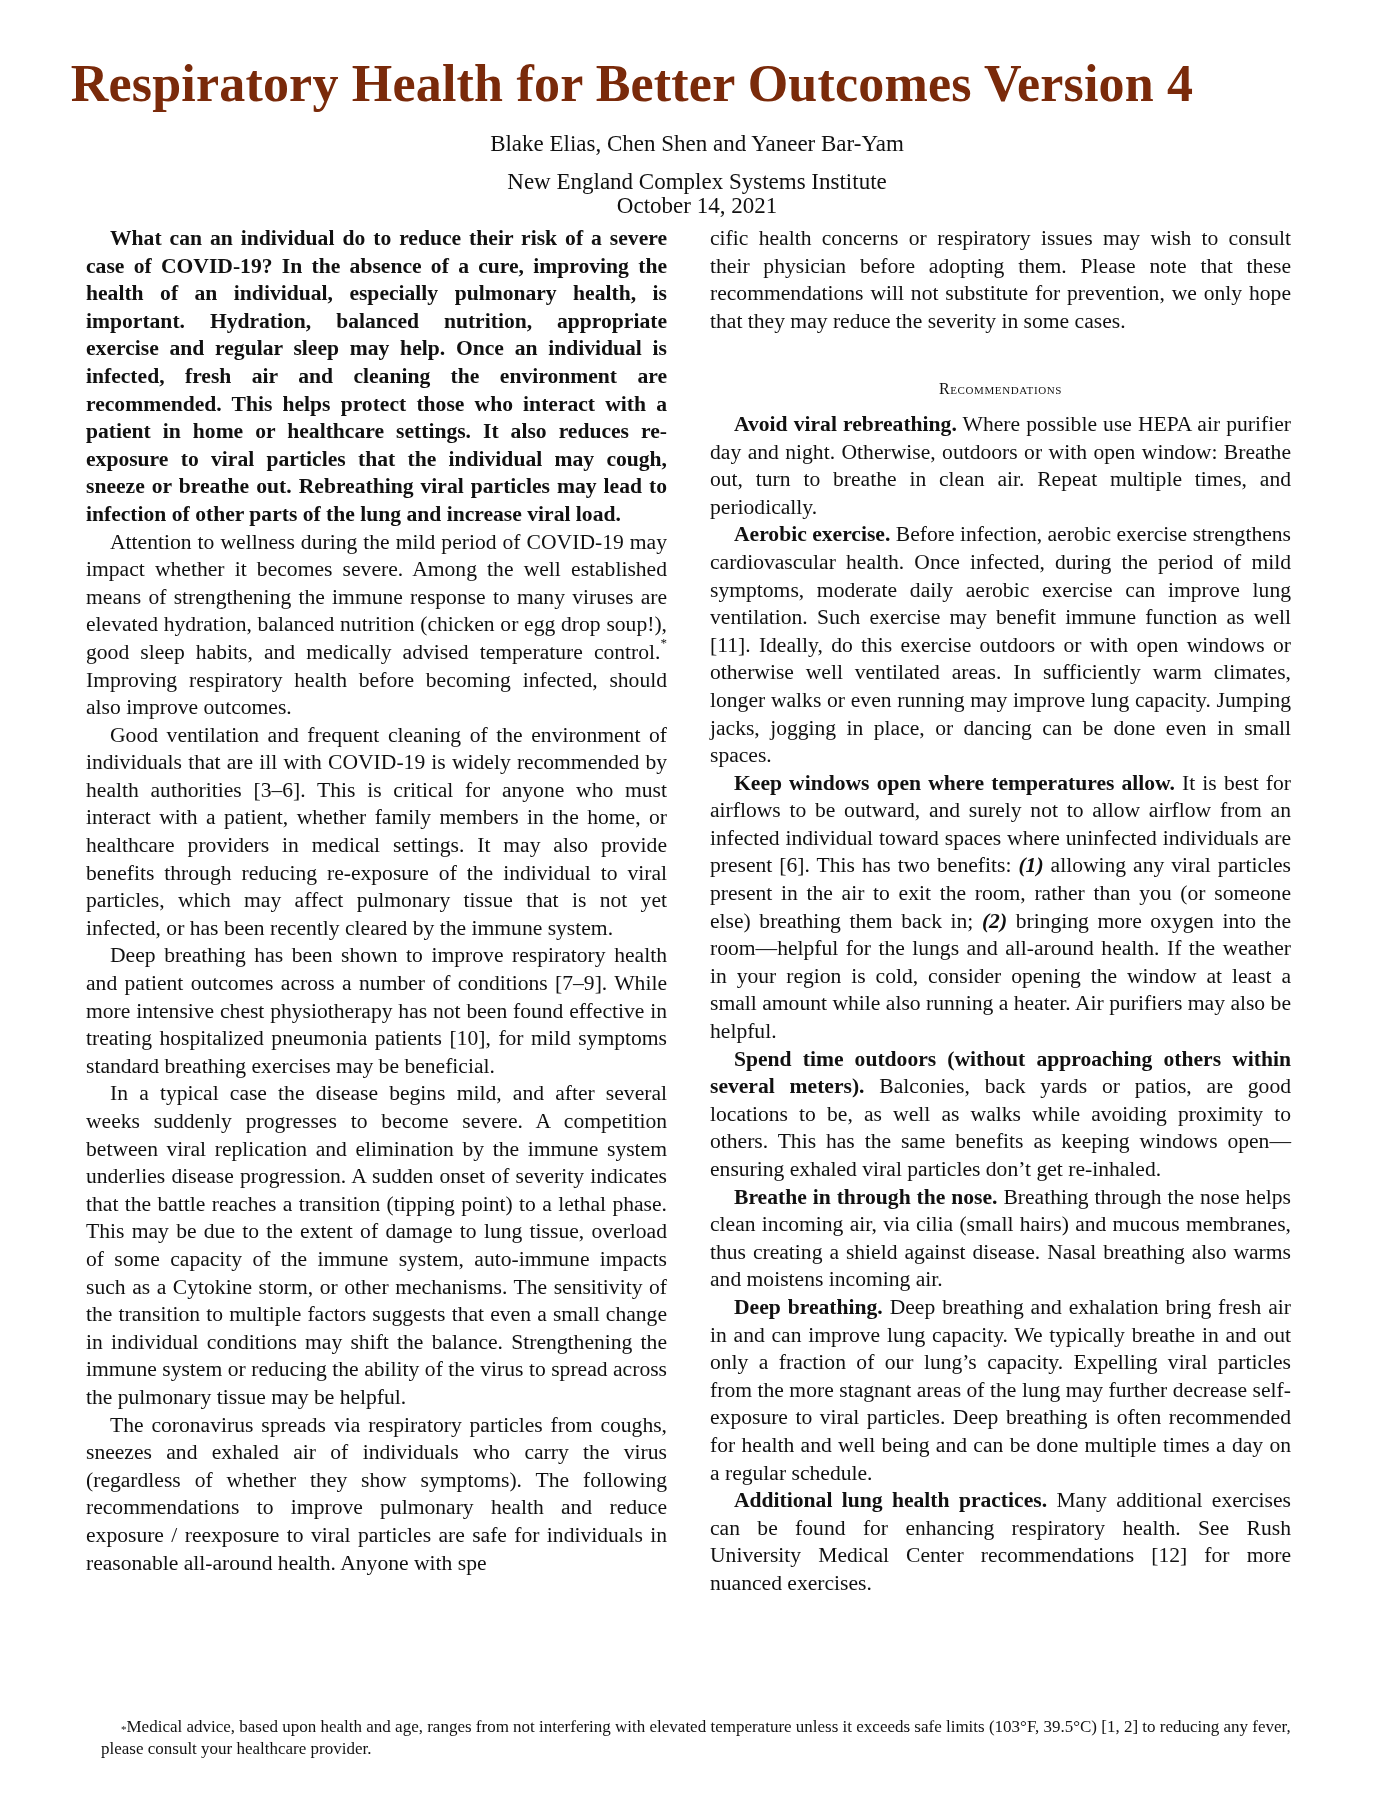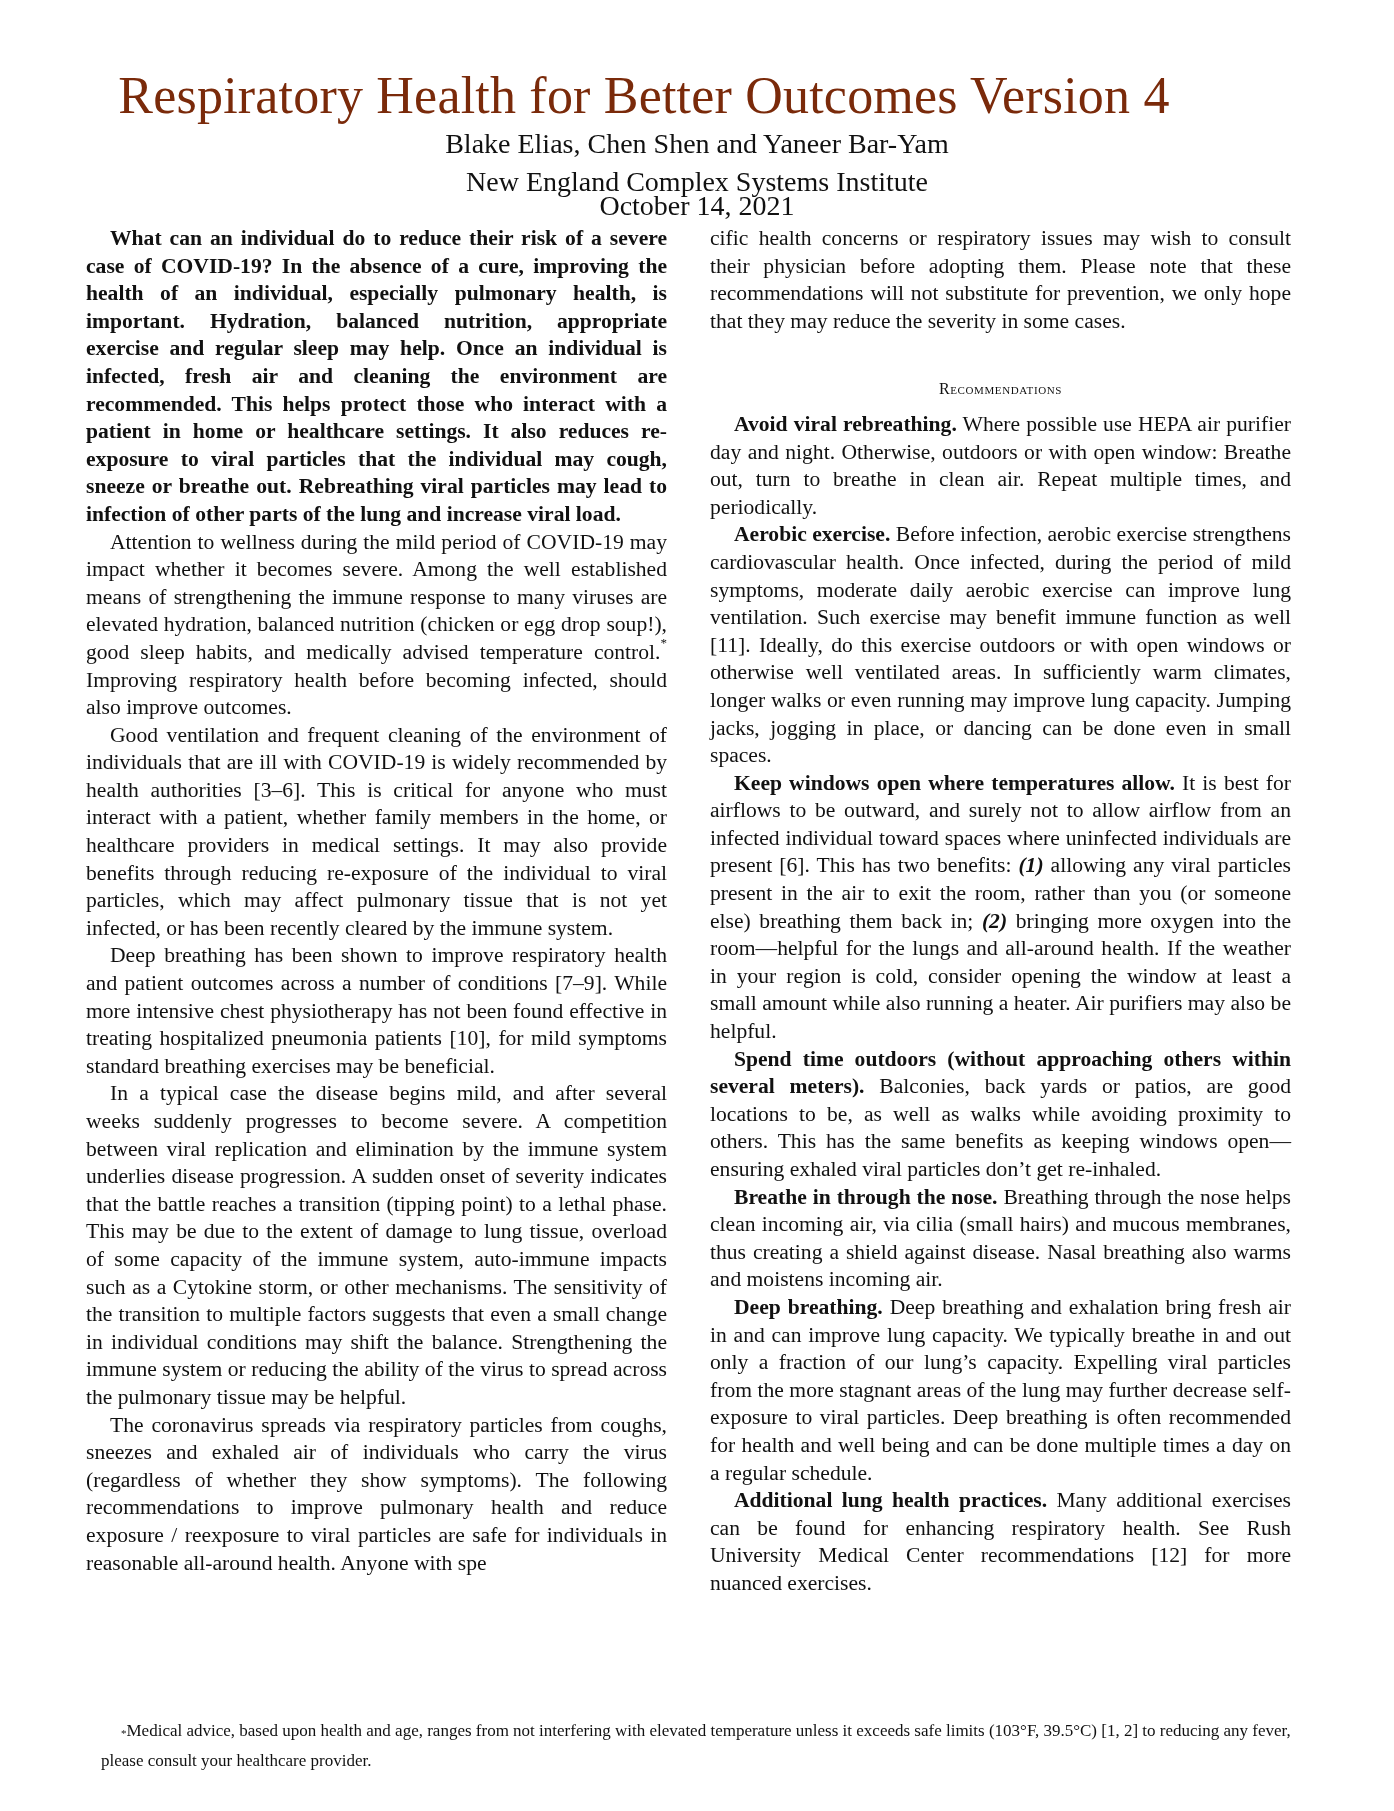--- a/index.html
+++ b/index.html
@@ -22,30 +22,30 @@
       height: 1811px;
     }
     .title {
       position: absolute;
       left: 0; top: 54px;
       width: 1264px;
       text-align: center;
       font-size: 52px;
       line-height: 60px;
       color: #7a2a0a;
-      font-weight: normal;
-      margin: 12px;
+      font-weight: bold;
+      margin: 0;
       letter-spacing: 0.2px;
     }
     .meta-line {
       position: absolute;
       left: 0;
       width: 1394px;
       text-align: center;
-      font-size: 28px;
+      font-size: 23px;
       line-height: 28px;
     }
     .authors { top: 130px; }
     .institution { top: 168px; }
     .date { top: 192px; font-family: Liberation Serif, serif; }
 
     .column {
       position: absolute;
       top: 225px;
       width: 581px;
@@ -81,21 +81,21 @@
       line-height: 0;
       position: relative;
       top: 4px;
     }
     .footnote {
       position: absolute;
       left: 101px;
       top: 1716px;
       width: 1200px;
       font-size: 17px;
-      line-height: 30px;
+      line-height: 22px;
       text-align: left;
     }
     .footnote .fn-mark {
       font-size: 11px;
       vertical-align: top;
       position: relative;
       top: 2px;
     }
     .footnote .fn-indent {
       display: inline-block;

